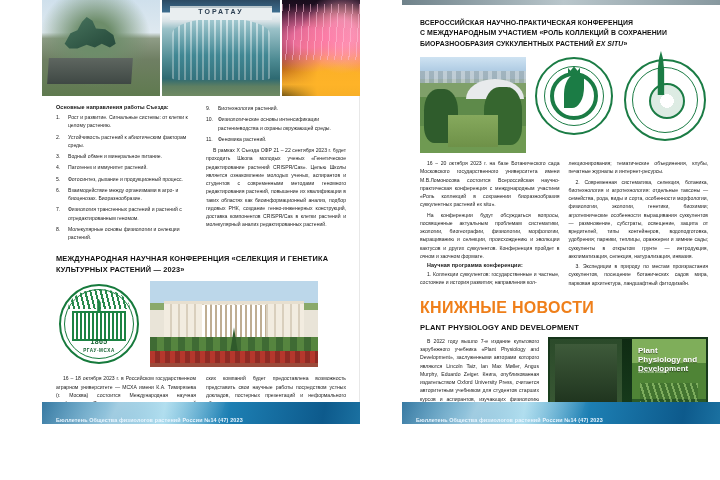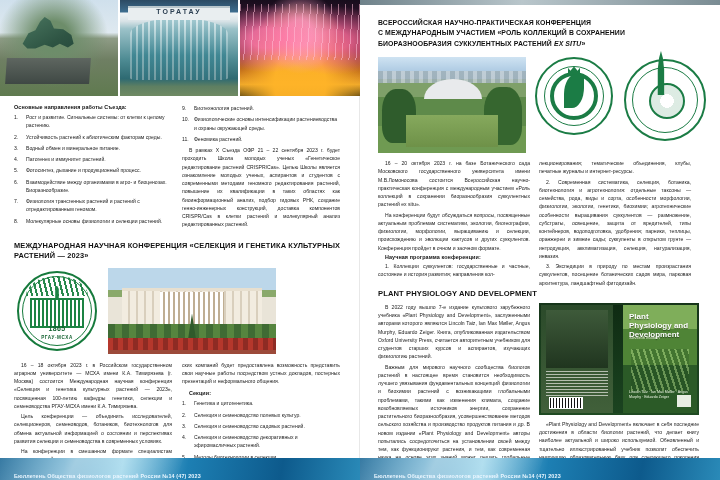--- a/index.html
+++ b/index.html
@@ -2,21 +2,21 @@
 <html><head>
 <meta charset="utf-8">
 <style>
   html,body{margin:0;padding:0;}
   body{
     width:720px;height:480px;overflow:hidden;
     font-family:"Liberation Sans","DejaVu Sans",sans-serif;
     background:#ffffff;
   }
   .spread{position:relative;width:720px;height:480px;display:flex;}
-  .page{position:relative;width:360px;height:480px;background:#fff;overflow:hidden;}
+  .page{position:relative;width:360px;height:424px;background:#fff;overflow:hidden;margin-left:42px;}
   .page-left{box-shadow:inset -1px 0 0 #e8e8e8;}
 
   
   .photo-strip{display:flex;width:360px;height:96px;gap:2px;padding:0 0 0 0;}
   .photo{position:relative;overflow:hidden;}
   .ph1{width:118px;height:96px;
     background:
       radial-gradient(ellipse at 45% 38%, #6d8d6a 0 18%, rgba(109,141,106,0) 60%),
       linear-gradient(#cfe0ec 0%, #dfe9f0 34%, #8f9c86 40%, #6f7f63 62%, #5f7a4f 100%);}
   .ph1 .statue{position:absolute;left:18px;top:14px;width:58px;height:48px;
@@ -299,20 +299,21 @@
         <div class="hd" style="margin:2px 0 2px 7px;">Научная программа конференции:</div>
         <div class="p ind">1. Коллекции суккулентов: государственные и частные, состояние и история развития; направления кол-</div>
       </div>
       <div class="col" style="width:152px;">
         <div class="p">лекционирования; тематические объединения, клубы, печатные журналы и интернет-ресурсы.</div>
         <div class="p ind">2. Современная систематика, селекция, ботаника, биотехнология и агротехнология: отдельные таксоны — семейства, рода, виды и сорта, особенности морфологии, физиологии, экологии, генетики, биохимии; агротехнические особенности выращивания суккулентов — размножение, субстраты, освещение, защита от вредителей, типы контейнеров, водоподготовка, удобрения; парники, теплицы, оранжереи и зимние сады; суккуленты в открытом грунте — интродукция, акклиматизация, селекция, натурализация, инвазия.</div>
         <div class="p ind">3. Экспедиции в природу по местам произрастания суккулентов, посещение ботанических садов мира, парковая архитектура, ландшафтный фитодизайн.</div>
       </div>
     </div>
 
+    <div class="news-h">КНИЖНЫЕ НОВОСТИ</div>
     <div class="book-h">PLANT PHYSIOLOGY AND DEVELOPMENT</div>
 
     <div class="book-row">
       <div class="book-col">
         <div class="p ind">В 2022 году вышло 7-е издание культового зарубежного учебника «Plant Physiology and Development», заслуженными авторами которого являются Lincoln Taiz, Ian Max Møller, Angus Murphy, Eduardo Zeiger. Книга, опубликованная издательством Oxford University Press, считается авторитетным учебником для студентов старших курсов и аспирантов, изучающих физиологию растений.</div>
         <div class="p ind">Важным для мирового научного сообщества биологов растений в настоящее время становится необходимость лучшего увязывания фундаментальных концепций физиологии и биохимии растений с возникающими глобальными проблемами, такими как изменения климата, создание возобновляемых источников энергии, сохранение растительного биоразнообразия, усовершенствование методов сельского хозяйства и производство продуктов питания и др. В новом издании «Plant Physiology and Development» авторы попытались сосредоточиться на установлении своей между тем, как функционируют растения, и тем, как современная наука на основе этих знаний может решать глобальные мировые задачи.</div>
       </div>
       <div style="width:160px;">
         <div class="book-cover">
           <div class="back"></div>

